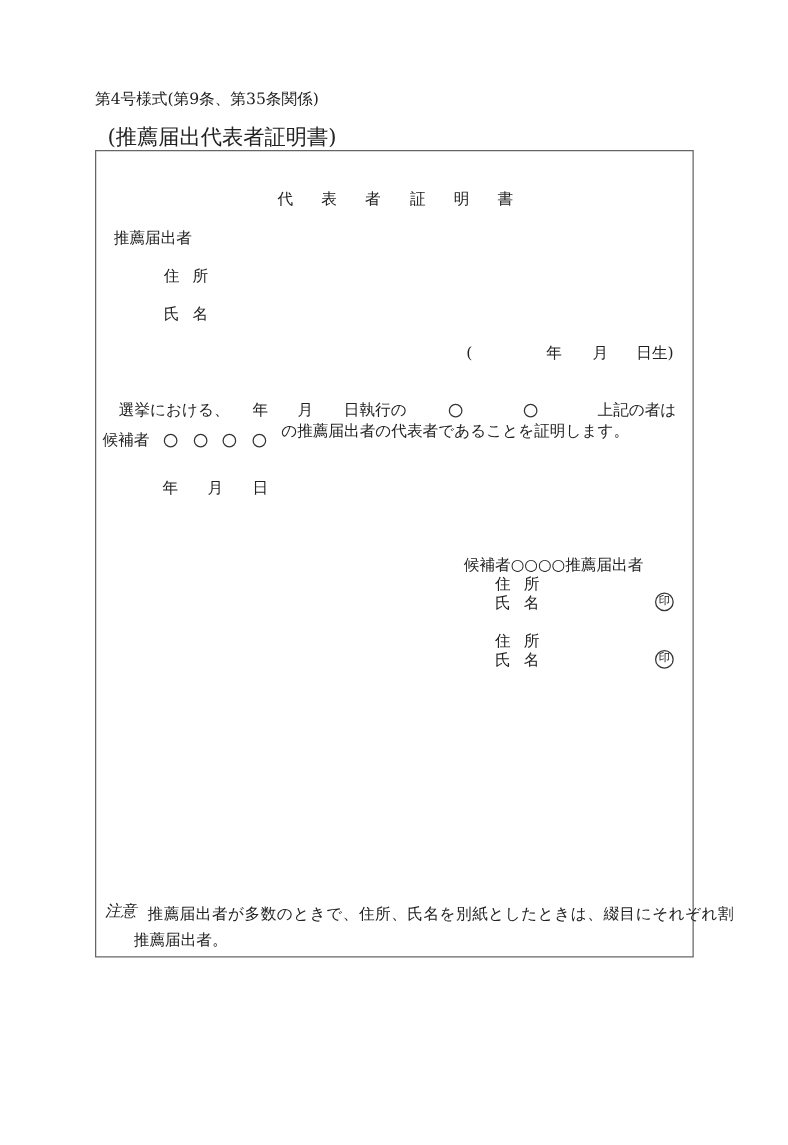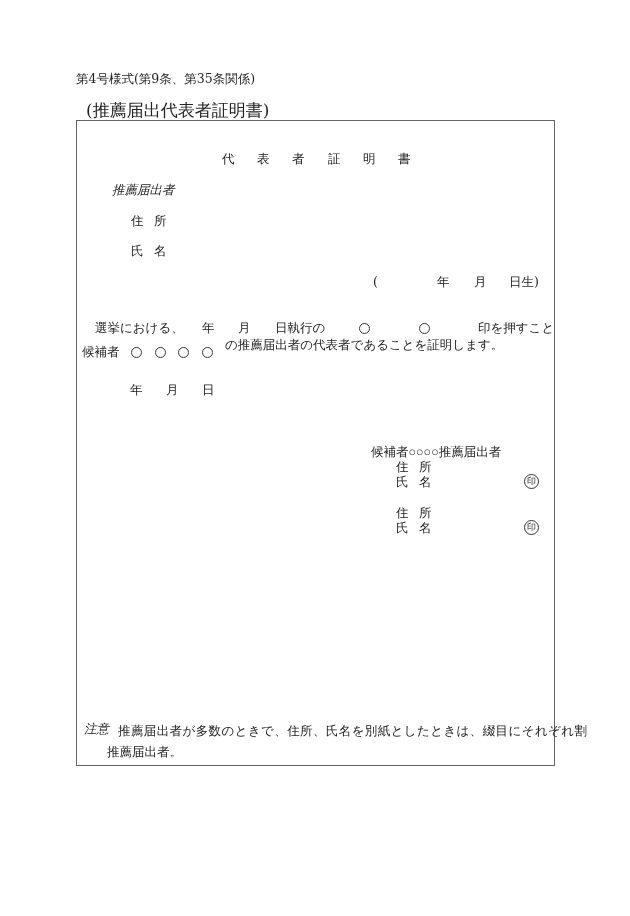--- a/index.html
+++ b/index.html
@@ -59,21 +59,21 @@
 
 <div>
   <span class="abs title-char" style="left:222px;top:153px;">代</span>
   <span class="abs title-char" style="left:257px;top:153px;">表</span>
   <span class="abs title-char" style="left:292px;top:153px;">者</span>
   <span class="abs title-char" style="left:328px;top:153px;">証</span>
   <span class="abs title-char" style="left:363px;top:153px;">明</span>
   <span class="abs title-char" style="left:398px;top:153px;">書</span>
 </div>
 
-<div class="abs t-label" style="left:112px;top:184px;font-style:italic;">推薦届出者</div>
+<div class="abs t-label" style="left:91px;top:184px;">推薦届出者</div>
 
 <div>
   <span class="abs t-label" style="left:131px;top:215px;">住</span>
   <span class="abs t-label" style="left:154px;top:215px;">所</span>
 </div>
 <div>
   <span class="abs t-label" style="left:131px;top:245px;">氏</span>
   <span class="abs t-label" style="left:154px;top:245px;">名</span>
 </div>
 
@@ -84,39 +84,39 @@
   <span class="abs t-label" style="left:509px;top:276px;">日生)</span>
 </div>
 
 <div>
   <span class="abs t-label" style="left:95px;top:322px;">選挙における、</span>
   <span class="abs t-label" style="left:202px;top:322px;">年</span>
   <span class="abs t-label" style="left:238px;top:322px;">月</span>
   <span class="abs t-label" style="left:275px;top:322px;">日執行の</span>
   <span class="circle" style="left:359px;top:323px;"></span>
   <span class="circle" style="left:419px;top:323px;"></span>
-  <span class="abs t-label" style="left:478px;top:322px;">印を押すこと</span>
+  <span class="abs t-label" style="left:478px;top:322px;">上記の者は</span>
 </div>
 
 <div>
   <span class="abs t-label" style="left:82px;top:346px;">候補者</span>
   <span class="circle" style="left:131px;top:347px;"></span>
   <span class="circle" style="left:155px;top:347px;"></span>
   <span class="circle" style="left:178px;top:347px;"></span>
   <span class="circle" style="left:202px;top:347px;"></span>
   <span class="abs t-label" style="left:225px;top:339px;">の推薦届出者の代表者であることを証明します。</span>
 </div>
 
 <div>
   <span class="abs t-label" style="left:130px;top:384px;">年</span>
   <span class="abs t-label" style="left:166px;top:384px;">月</span>
   <span class="abs t-label" style="left:202px;top:384px;">日</span>
 </div>
 
-<div class="abs t-label" style="left:371px;top:446px;font-family:Liberation Serif, serif;">候補者○○○○推薦届出者</div>
+<div class="abs t-label" style="left:371px;top:446px;">候補者○○○○推薦届出者</div>
 
 <div>
   <span class="abs t-label" style="left:396px;top:461px;">住</span>
   <span class="abs t-label" style="left:419px;top:461px;">所</span>
 </div>
 <div>
   <span class="abs t-label" style="left:396px;top:476px;">氏</span>
   <span class="abs t-label" style="left:419px;top:476px;">名</span>
 </div>
 <span class="seal" style="left:524px;top:474px;">印</span>

